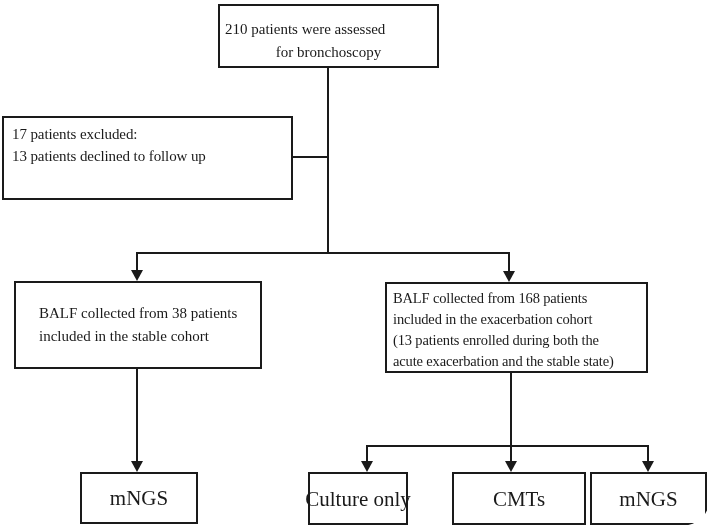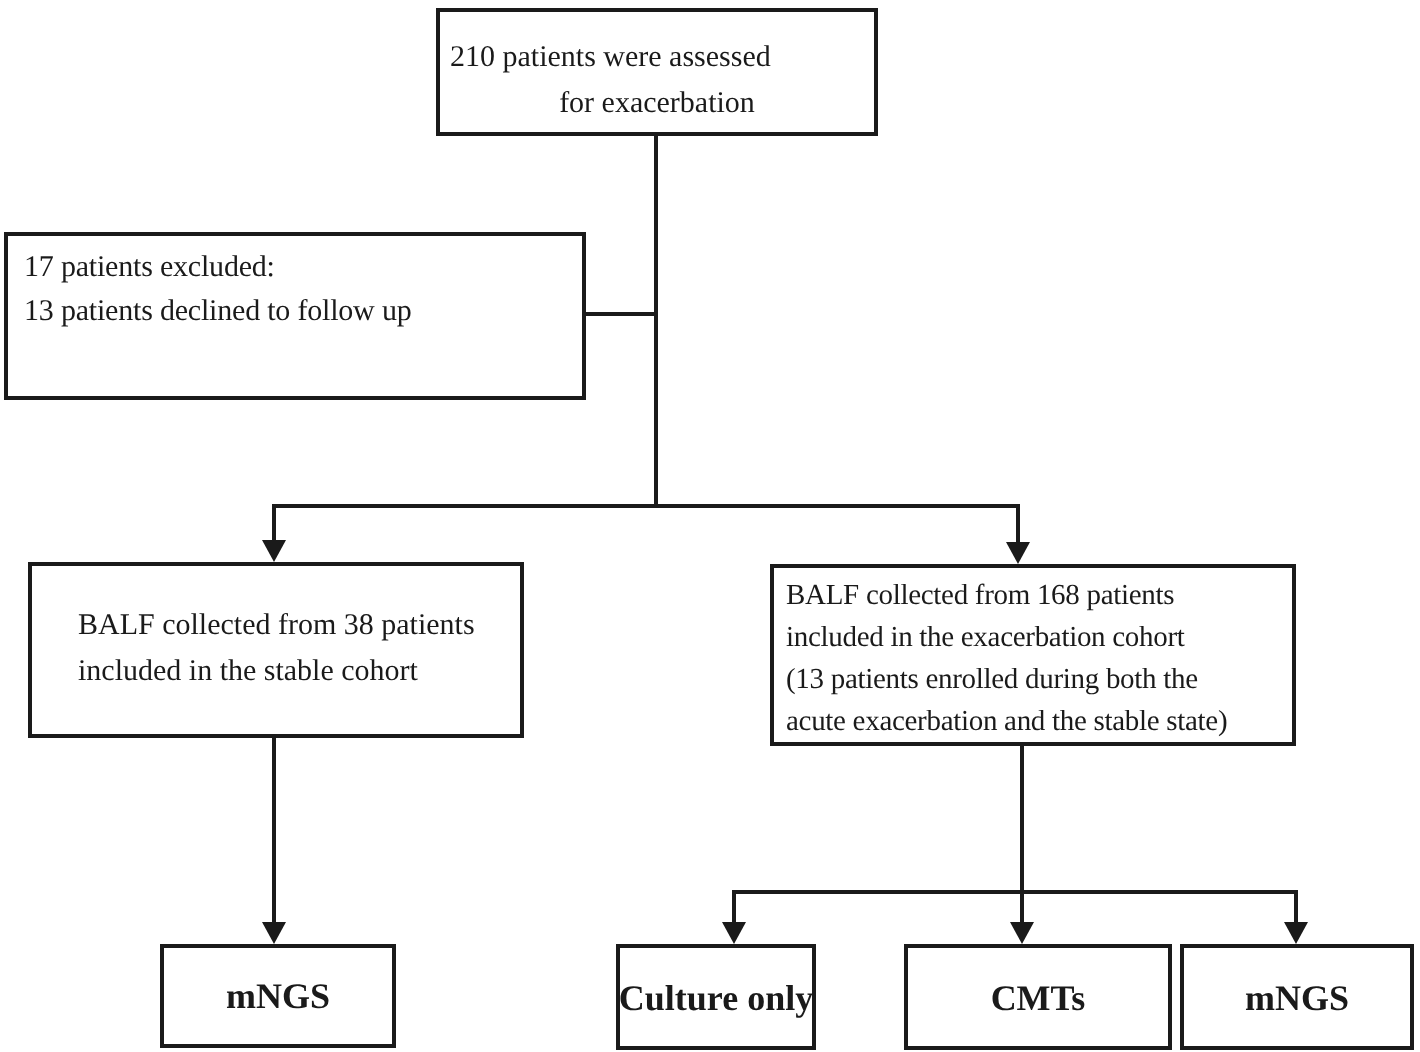--- a/index.html
+++ b/index.html
@@ -4,20 +4,21 @@
 <style>
   html, body { margin: 0; padding: 0; background: #ffffff; }
   #canvas {
     position: relative;
     width: 710px;
     height: 526px;
     background: #ffffff;
     font-family: "Liberation Serif", "DejaVu Serif", serif;
     color: #1a1a1a;
     overflow: hidden;
+    border-radius: 28px;
   }
   .box {
     position: absolute;
     box-sizing: border-box;
     border: 2px solid #1a1a1a;
     background: #ffffff;
     font-size: 15px;
     line-height: 22px;
   }
   .bl { white-space: nowrap; }
@@ -29,21 +30,21 @@
 
   #box-excluded { left: 2px; top: 116px; width: 291px; height: 84px; padding: 5px 0 0 8px; letter-spacing: -0.1px; }
 
   #box-stable { left: 14px; top: 281px; width: 248px; height: 88px;
     display: flex; flex-direction: column; justify-content: center;
     padding-left: 23px; line-height: 23px; }
 
   #box-exacerbation { left: 385px; top: 282px; width: 263px; height: 91px;
     padding: 4px 0 0 6px; font-size: 14.5px; line-height: 21px; letter-spacing: -0.15px; }
 
-  .leaf { display: flex; align-items: center; justify-content: center; font-size: 18px; font-weight: bold; }
+  .leaf { display: flex; align-items: center; justify-content: center; font-size: 21px; }
   #box-stable-mngs       { left: 80px;  top: 472px; width: 118px; height: 52px; }
   #box-culture-only      { left: 308px; top: 472px; width: 100px; height: 53px; }
   #box-cmts              { left: 452px; top: 472px; width: 134px; height: 53px; }
   #box-exacerbation-mngs { left: 590px; top: 472px; width: 117px; height: 53px; }
 
   
   .vline { position: absolute; width: 2px; background: #1a1a1a; }
   .hline { position: absolute; height: 2px; background: #1a1a1a; }
   .arrowhead {
     position: absolute; width: 0; height: 0;
@@ -94,21 +95,21 @@
   <div class="arrowhead" id="ah-culture"></div>
 
   <div class="vline" id="stem-cmts"></div>
   <div class="arrowhead" id="ah-cmts"></div>
 
   <div class="vline" id="stem-exac-mngs"></div>
   <div class="arrowhead" id="ah-exac-mngs"></div>
 
   <div class="box" id="box-assessed">
     <div class="bl l1">210 patients were assessed</div>
-    <div class="bl l2">for exacerbation</div>
+    <div class="bl l2">for bronchoscopy</div>
   </div>
 
   <div class="box" id="box-excluded">
     <div class="bl">17 patients excluded:</div>
     <div class="bl">13 patients declined to follow up</div>
   </div>
 
   <div class="box" id="box-stable">
     <div class="bl">BALF collected from 38 patients</div>
     <div class="bl">included in the stable cohort</div>

